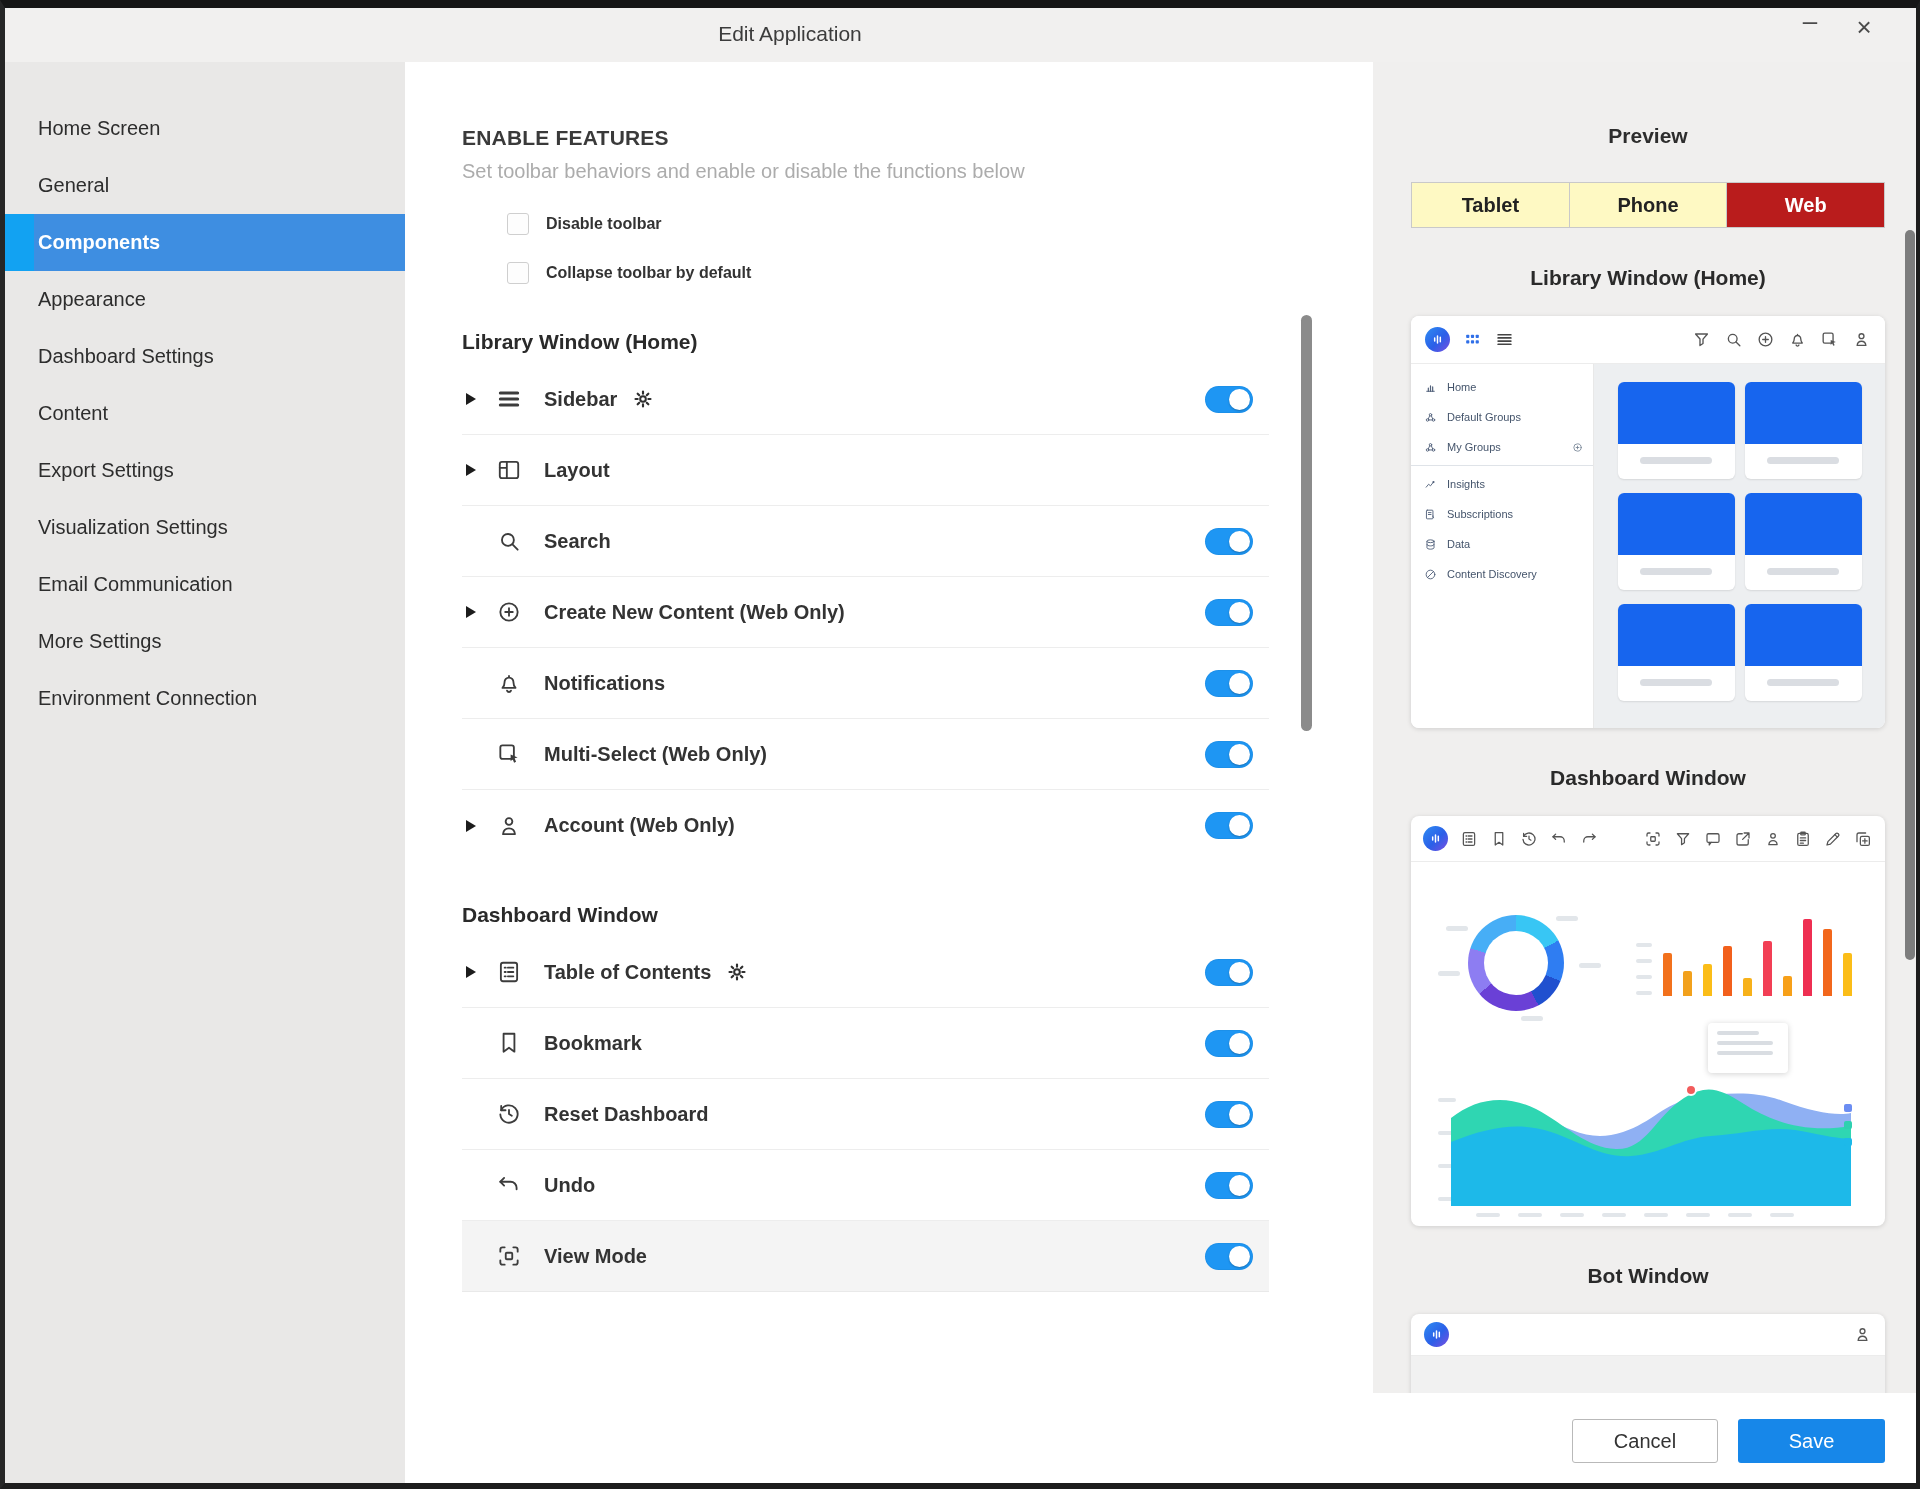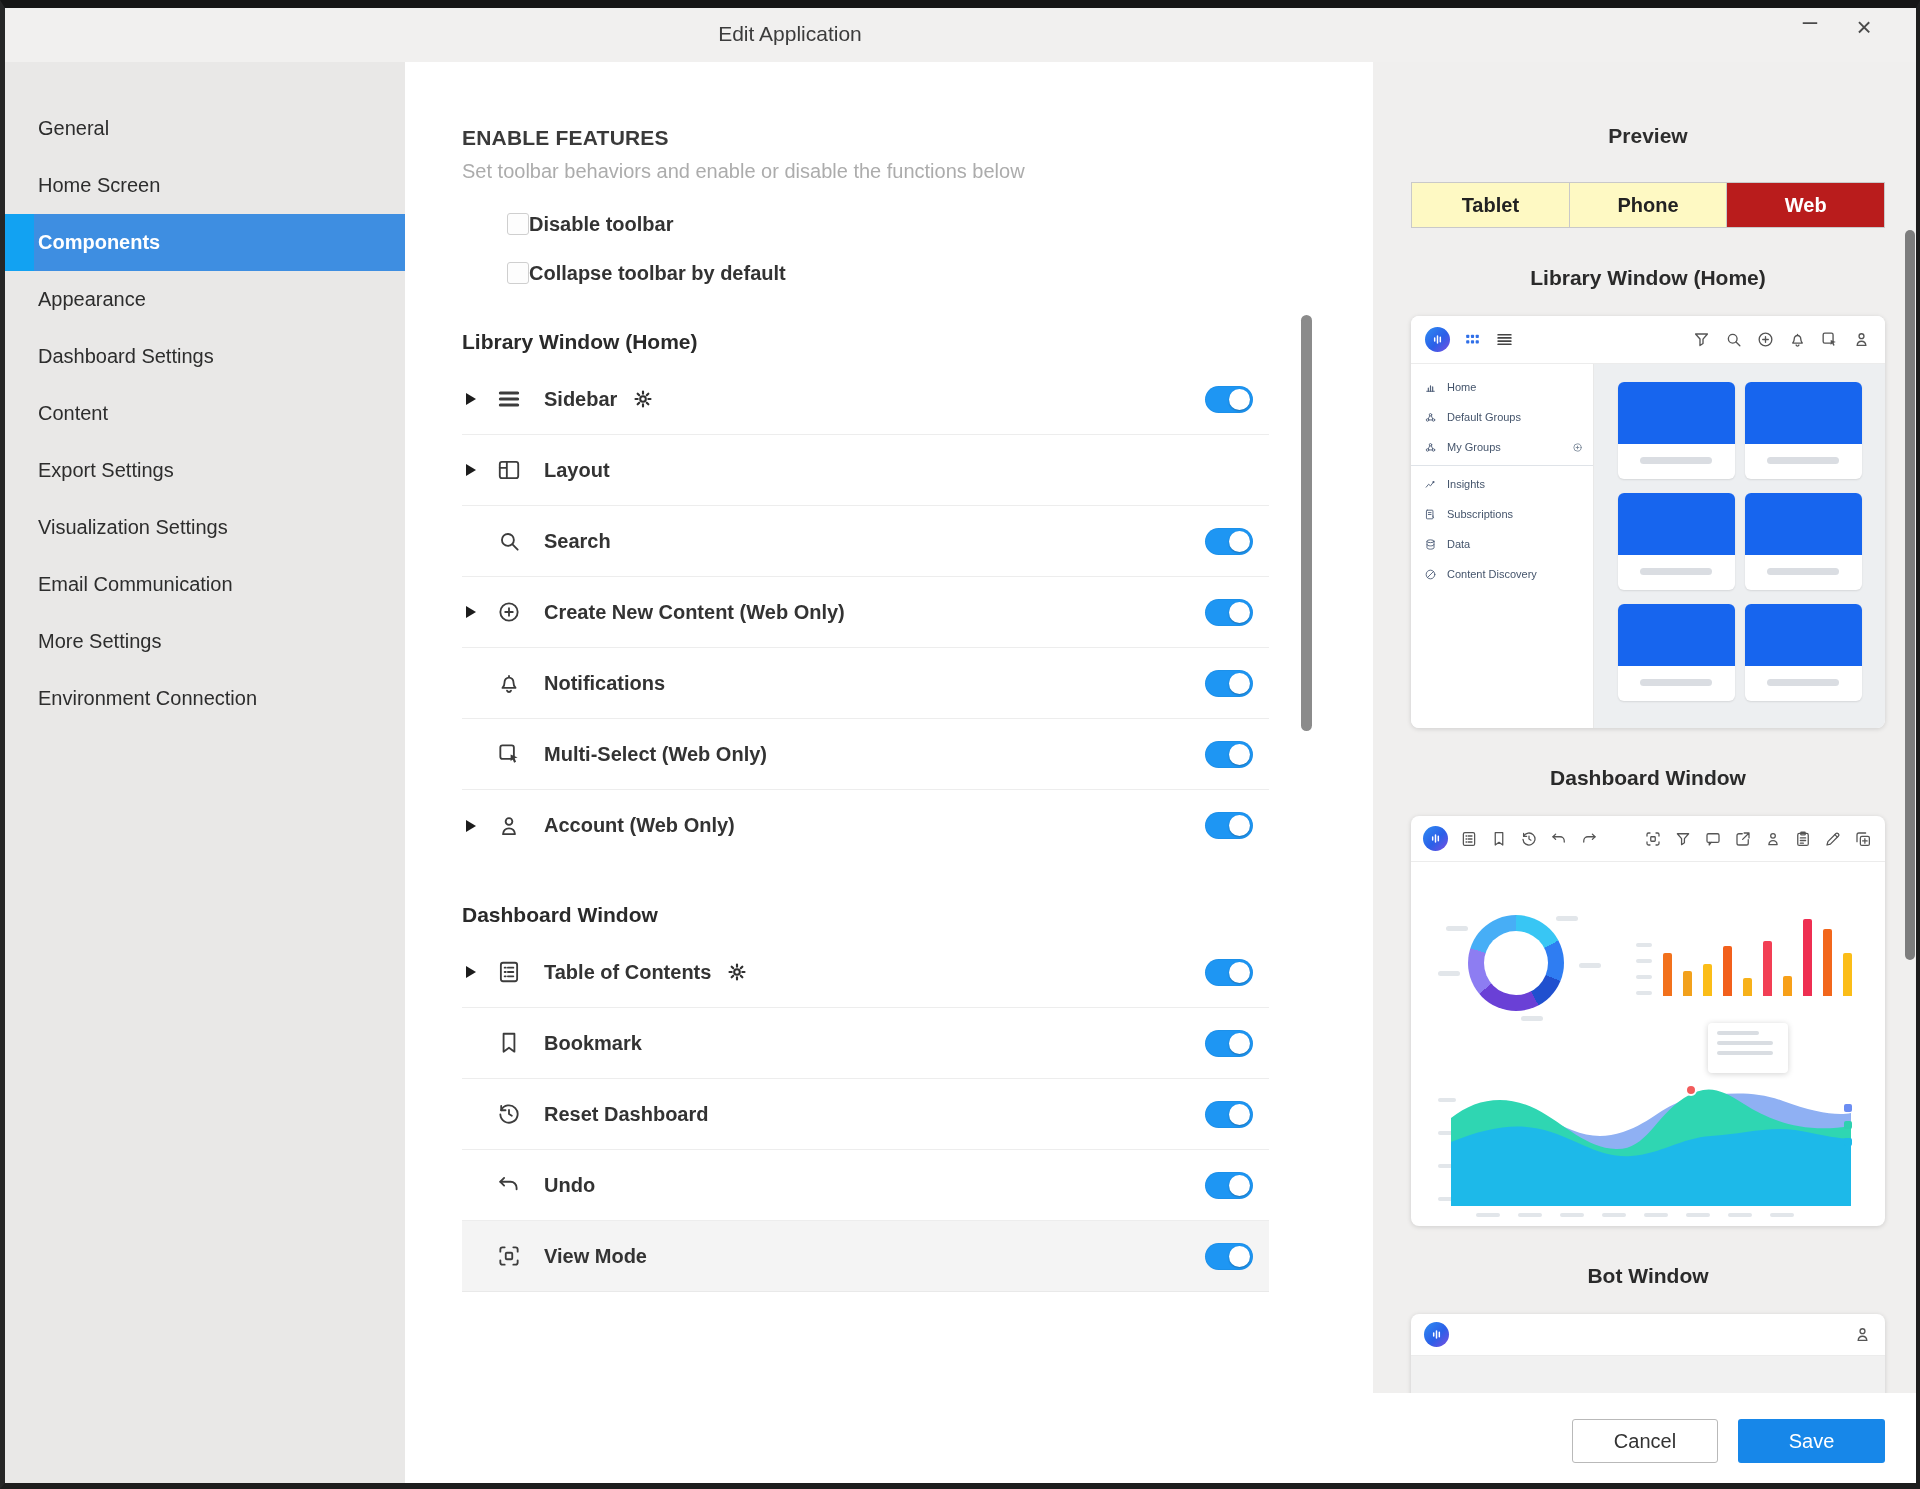--- a/index.html
+++ b/index.html
@@ -27,21 +27,21 @@
   .side-item.sel .side-label { position:relative; }
   .content-wrap { position:relative; flex:1; background:#fff; }
   
   .middle { position:absolute; left:0; top:0; bottom:0; width:968px; background:#fff; overflow:hidden; }
   .mid-inner { margin-left:57px; width:807px; padding-top:64px; }
   .en-head { font-size:21px; font-weight:bold; color:#3a3a3a; letter-spacing:.2px; }
   .en-sub { margin-top:10px; font-size:20px; color:#acacac; }
   .chk-list { margin-top:26px; margin-left:45px; }
   .chk-row { display:flex; align-items:center; height:30px; margin-bottom:19px; cursor:pointer; }
   .chk-box { width:22px; height:22px; border:1.5px solid #cfcfcf; border-radius:3px; background:#fdfdfd; flex:none; }
-  .chk-label { font-size:20px; font-weight:bold; color:#333; }
+  .chk-label { margin-left:17px; font-size:16px; font-weight:bold; color:#333; }
   .sec-title { margin-top:42px; font-size:21px; font-weight:bold; color:#2a2a2a; margin-bottom:10px; }
   .feat-row { display:flex; align-items:center; height:71px; padding-left:4px; border-bottom:1px solid #ededed; }
   .feat-row.last { border-bottom:none; }
   .feat-row.hl { background:#f4f4f4; border-bottom:1px solid #e9e9e9; }
   .arrow-col { width:30px; flex:none; display:flex; align-items:center; }
   .tri { width:0; height:0; border-left:10px solid #1c1c1c; border-top:6px solid transparent; border-bottom:6px solid transparent; cursor:pointer; }
   .row-icon { width:30px; height:28px; flex:none; margin-right:18px; color:#3c3c3c; display:flex; align-items:center; }
   .row-label { font-size:20px; font-weight:bold; color:#333; }
   .row-gear { margin-left:16px; color:#2f2f2f; display:flex; align-items:center; cursor:pointer; }
   .toggle { margin-left:auto; margin-right:16px; width:48px; height:27px; border-radius:14px; background:#1e96f3;
@@ -107,24 +107,24 @@
 
 <div class="window">
   <div class="titlebar">
     <div class="title">Edit Application</div>
     <div class="winbtn min">–</div>
     <div class="winbtn cls">×</div>
   </div>
   <div class="bodyrow">
     <nav class="sidebar" id="sidebar-list">
         <div class="side-item">
+          <span class="side-label">Home Screen</span>
+        </div>
+        <div class="side-item">
           <span class="side-label">General</span>
-        </div>
-        <div class="side-item">
-          <span class="side-label">Home Screen</span>
         </div>
         <div class="side-item sel">
           <span class="side-label">Components</span>
         </div>
         <div class="side-item">
           <span class="side-label">Appearance</span>
         </div>
         <div class="side-item">
           <span class="side-label">Dashboard Settings</span>
         </div>

